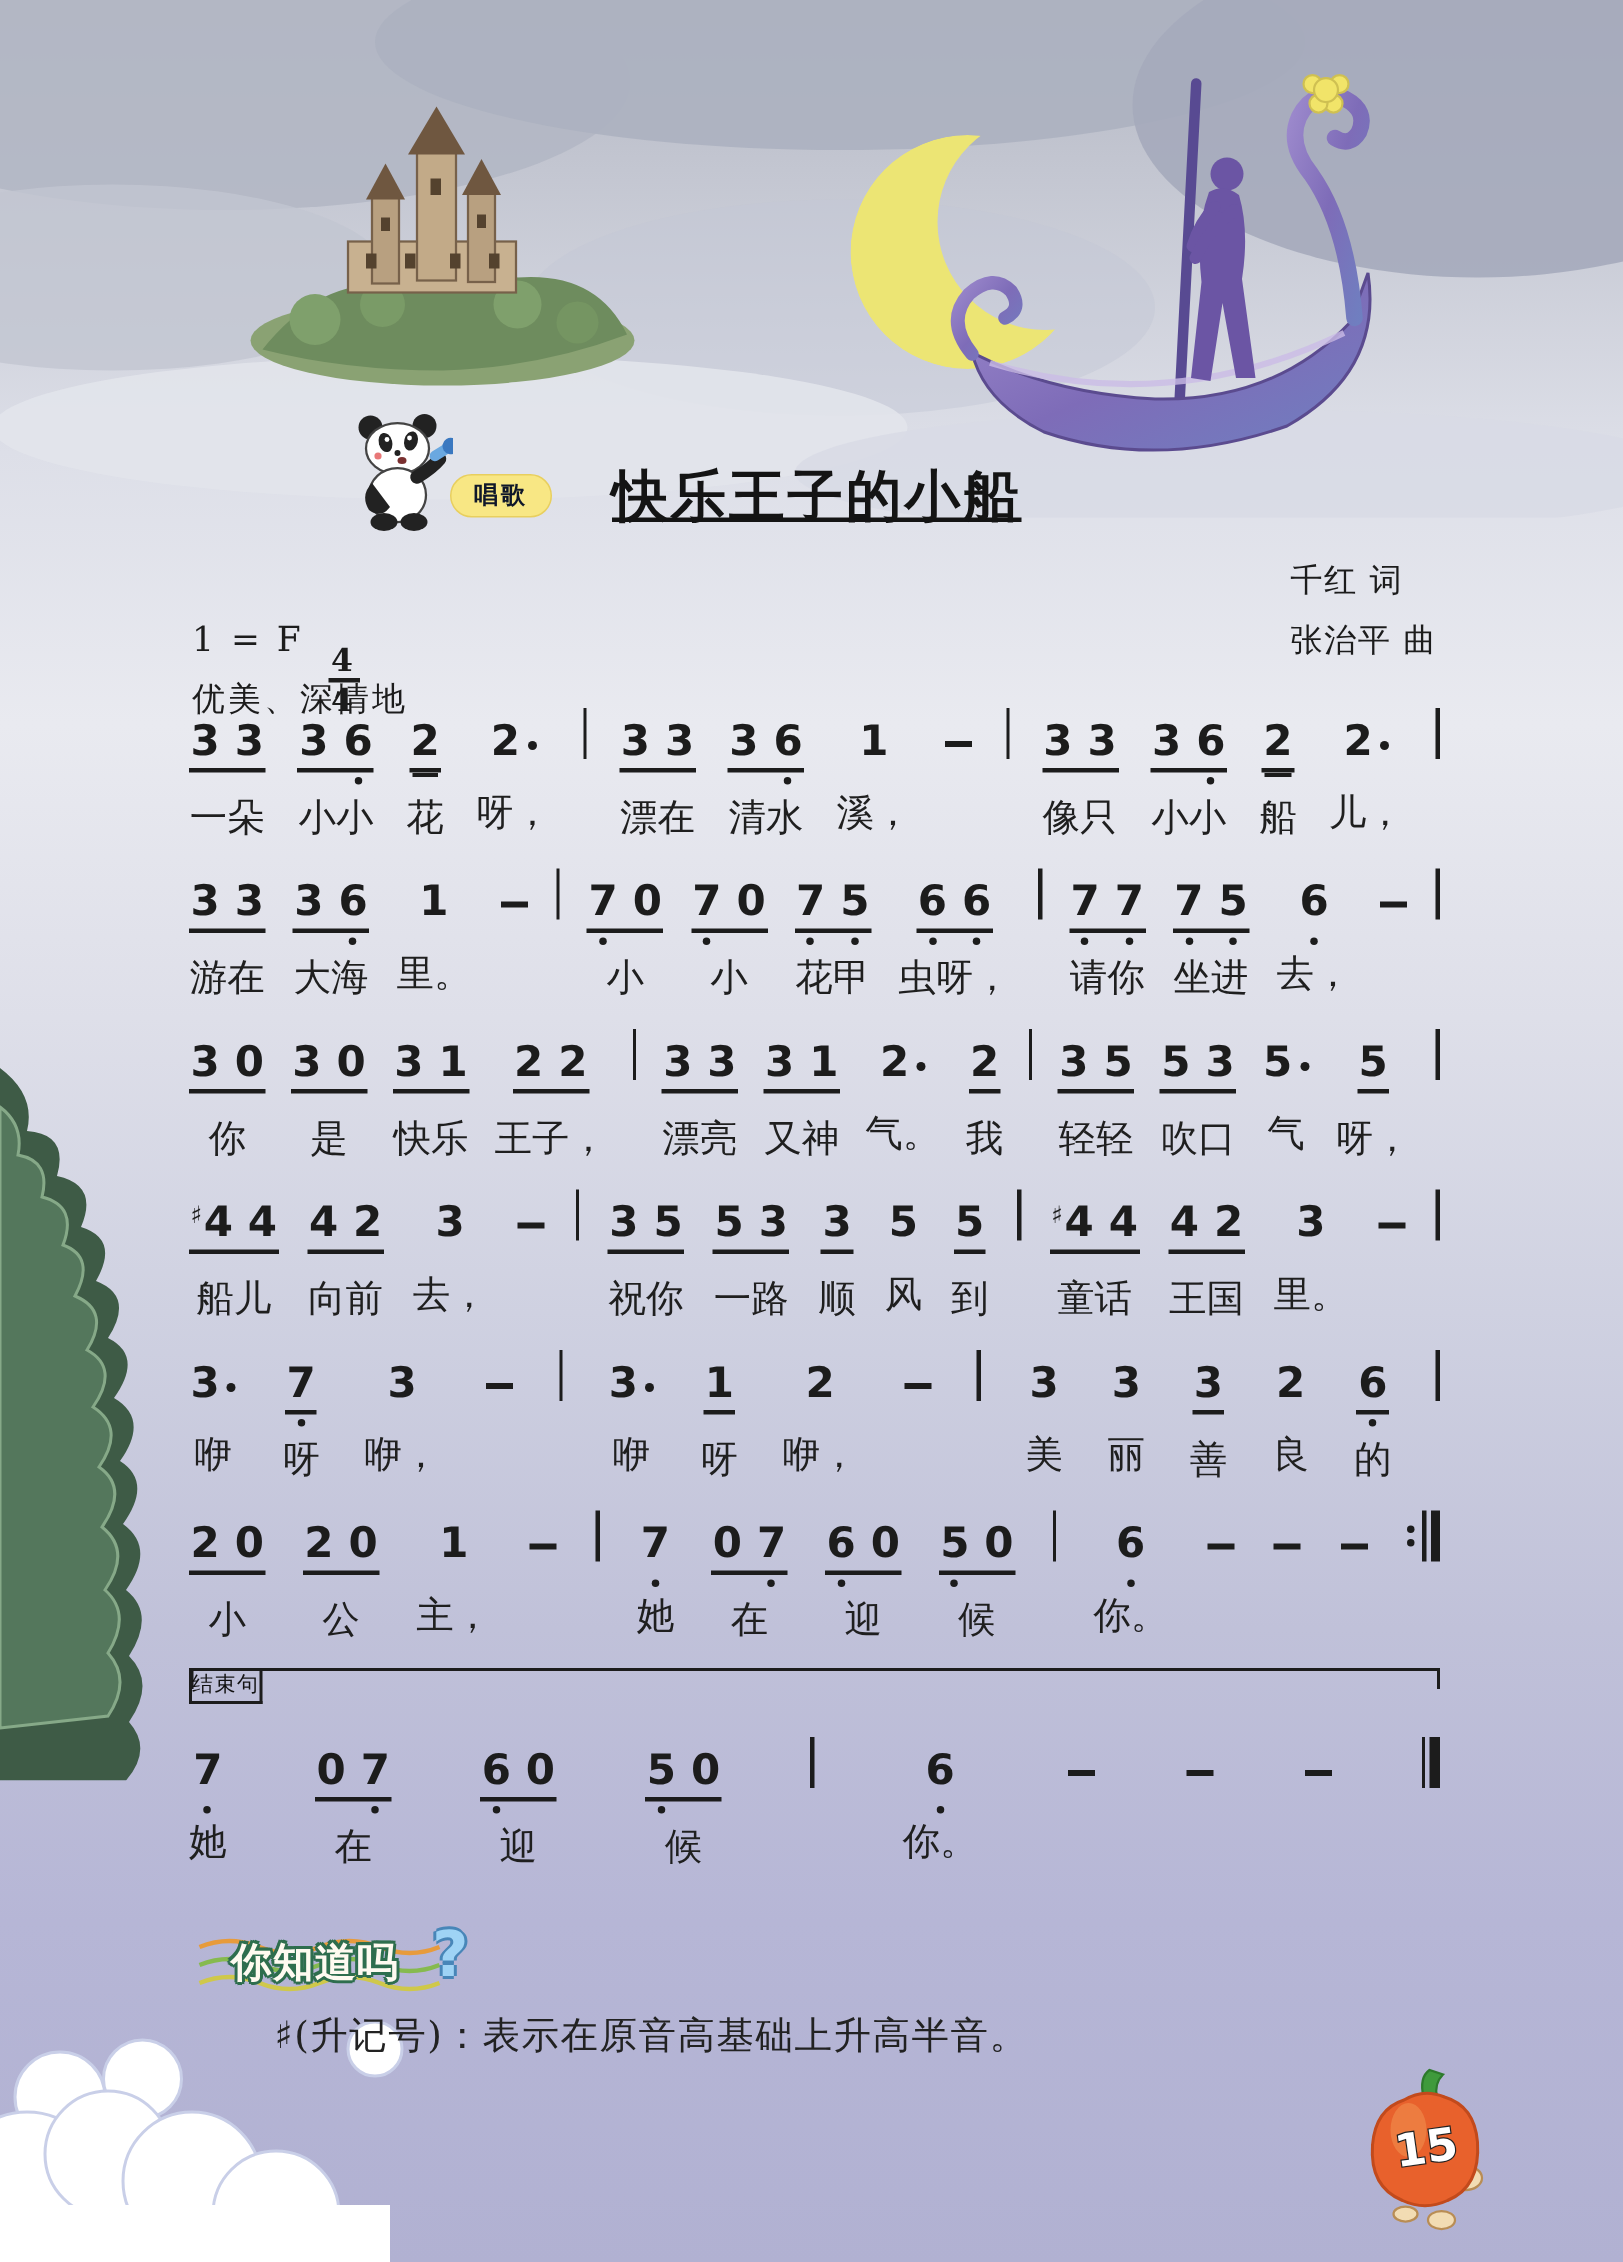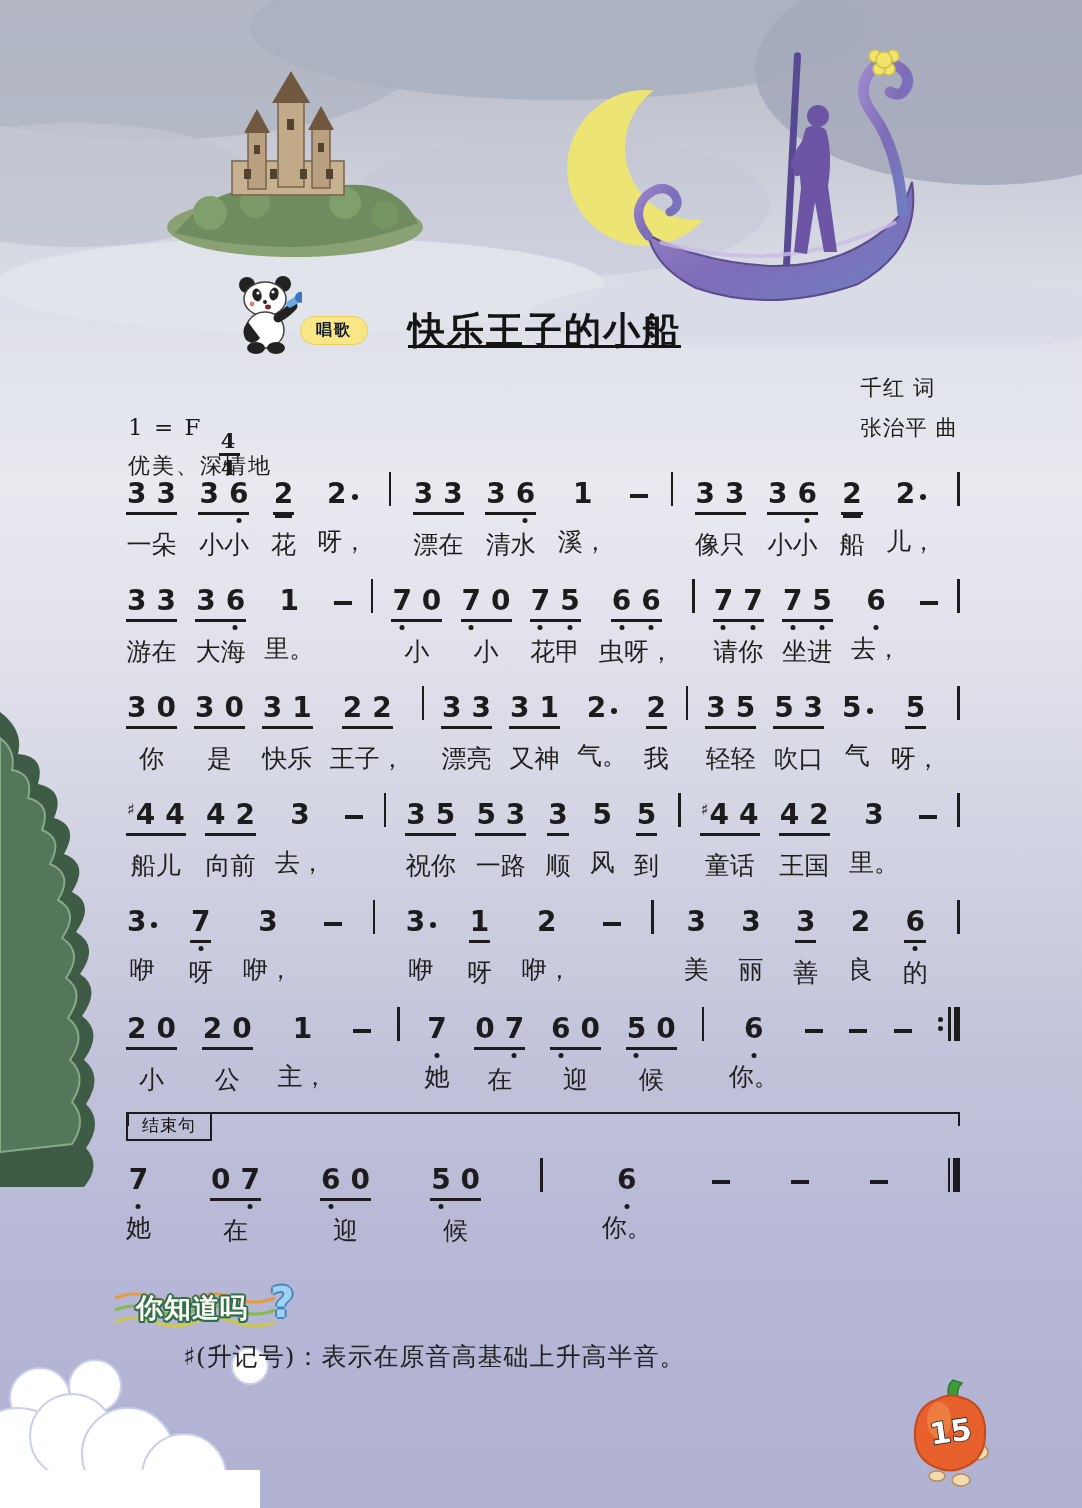--- a/index.html
+++ b/index.html
@@ -37,24 +37,24 @@
   .brow{display:flex;align-items:center;gap:3px;height:38px;padding-bottom:2px;}
   .bl{width:2.5px;height:34px;background:#1c1c1c;}
   .bl.thick{width:6.5px;}
   .rdots{display:flex;flex-direction:column;justify-content:space-evenly;height:24px;margin-right:2px;}
   .rdots i{width:5px;height:5px;border-radius:50%;background:#1c1c1c;}
   
   #endbracket{position:relative;width:834px;border-top:2.5px solid #1c1c1c;height:30px;margin-top:2px;}
   #endbracket::before,#endbracket::after{content:'';position:absolute;top:-1px;width:2.5px;height:13px;background:#1c1c1c;}
   #endbracket::before{left:0;}
   #endbracket::after{right:0;}
-  #endlabel{position:absolute;left:0;top:-1px;border:2px solid #1c1c1c;border-top:none;padding:1px 14px 2px;font-size:17px;color:#111;letter-spacing:1px;font-family:"DejaVu Sans","Liberation Sans",sans-serif;}
+  #endlabel{position:absolute;left:0;top:-1px;border:2px solid #1c1c1c;border-top:none;padding:1px 0 2px;font-size:14px;color:#111;letter-spacing:1px;font-family:"DejaVu Sans","Liberation Sans",sans-serif;}
   #endhost .mline{margin-top:12px;}
   
-  #knowbox{position:absolute;left:110px;top:1280px;width:210px;height:62px;}
+  #knowbox{position:absolute;left:128px;top:1280px;width:210px;height:62px;}
   #knowlabel{position:absolute;left:26px;top:10px;font-size:27px;font-weight:900;color:#fefaf0;letter-spacing:1px;
     text-shadow:-2px 0 0 #2e6e4e,2px 0 0 #2e6e4e,0 -2px 0 #2e6e4e,0 2px 0 #2e6e4e,-1.5px -1.5px 0 #2e6e4e,1.5px 1.5px 0 #2e6e4e,-1.5px 1.5px 0 #2e6e4e,1.5px -1.5px 0 #2e6e4e;}
   #knowq{position:absolute;left:160px;top:-2px;font-size:42px;font-weight:900;color:#9ed3f5;
     text-shadow:-2px 0 0 #4886b8,2px 0 0 #4886b8,0 -2px 0 #4886b8,0 2px 0 #4886b8;}
   #sharpnote{position:absolute;left:183px;top:1340px;font:400 25px "DejaVu Serif","Liberation Serif",serif;color:#222;letter-spacing:1px;}
 </style>
 </head>
 <body>
 
 <div id="page">

